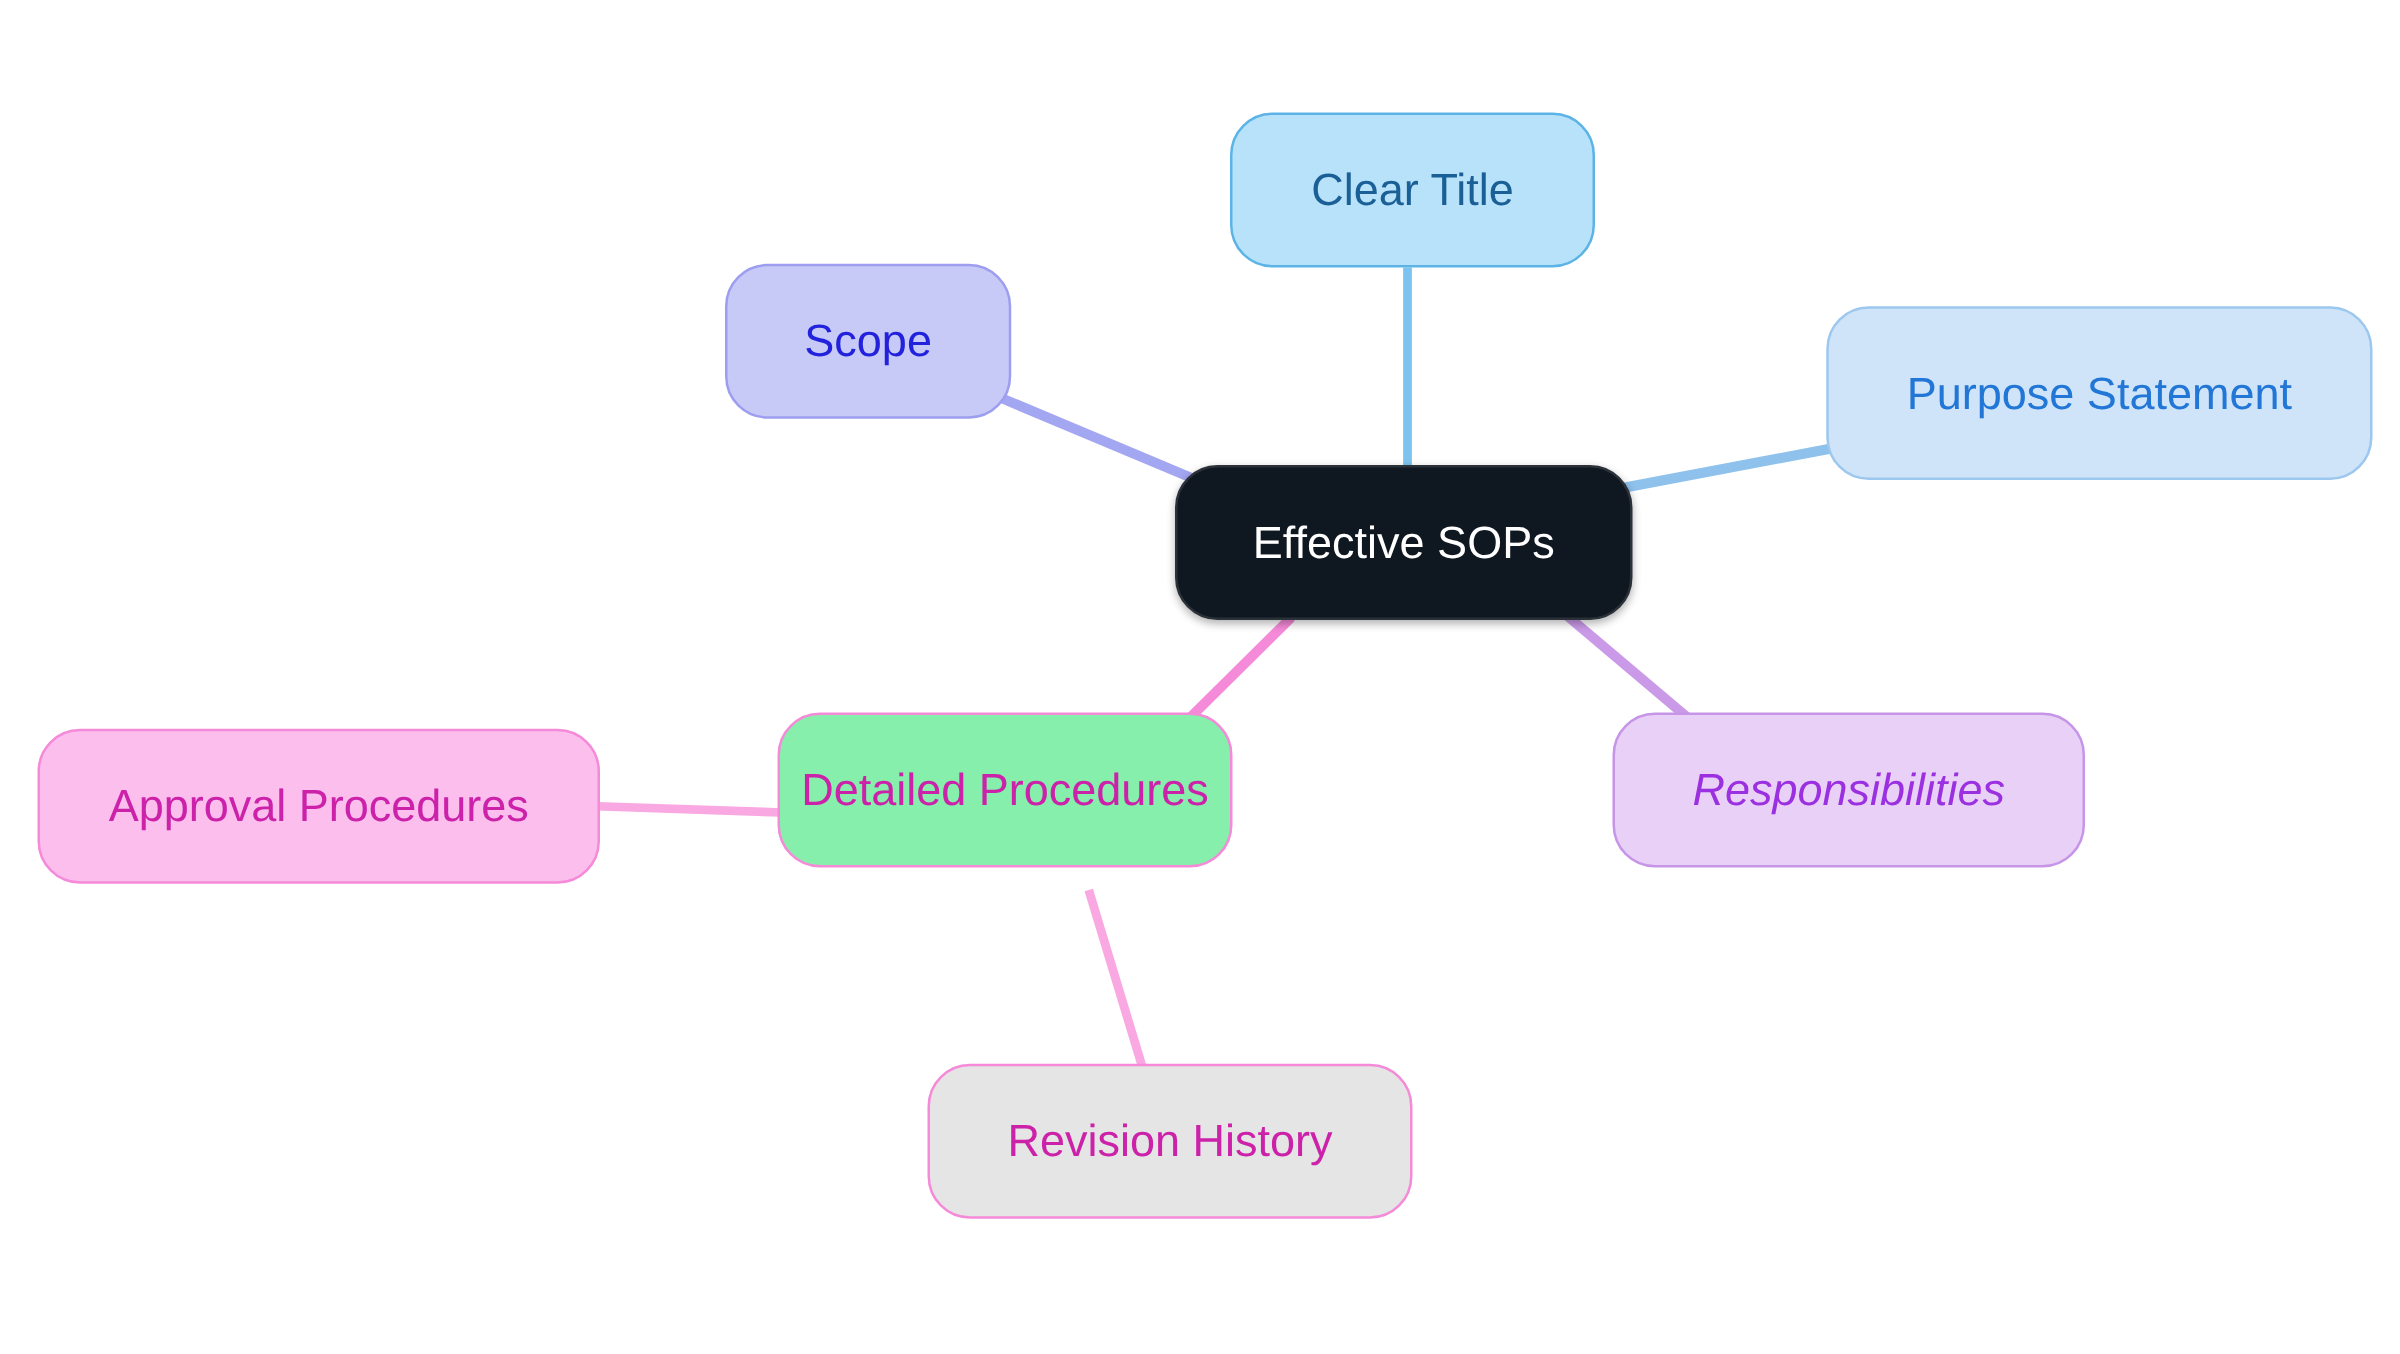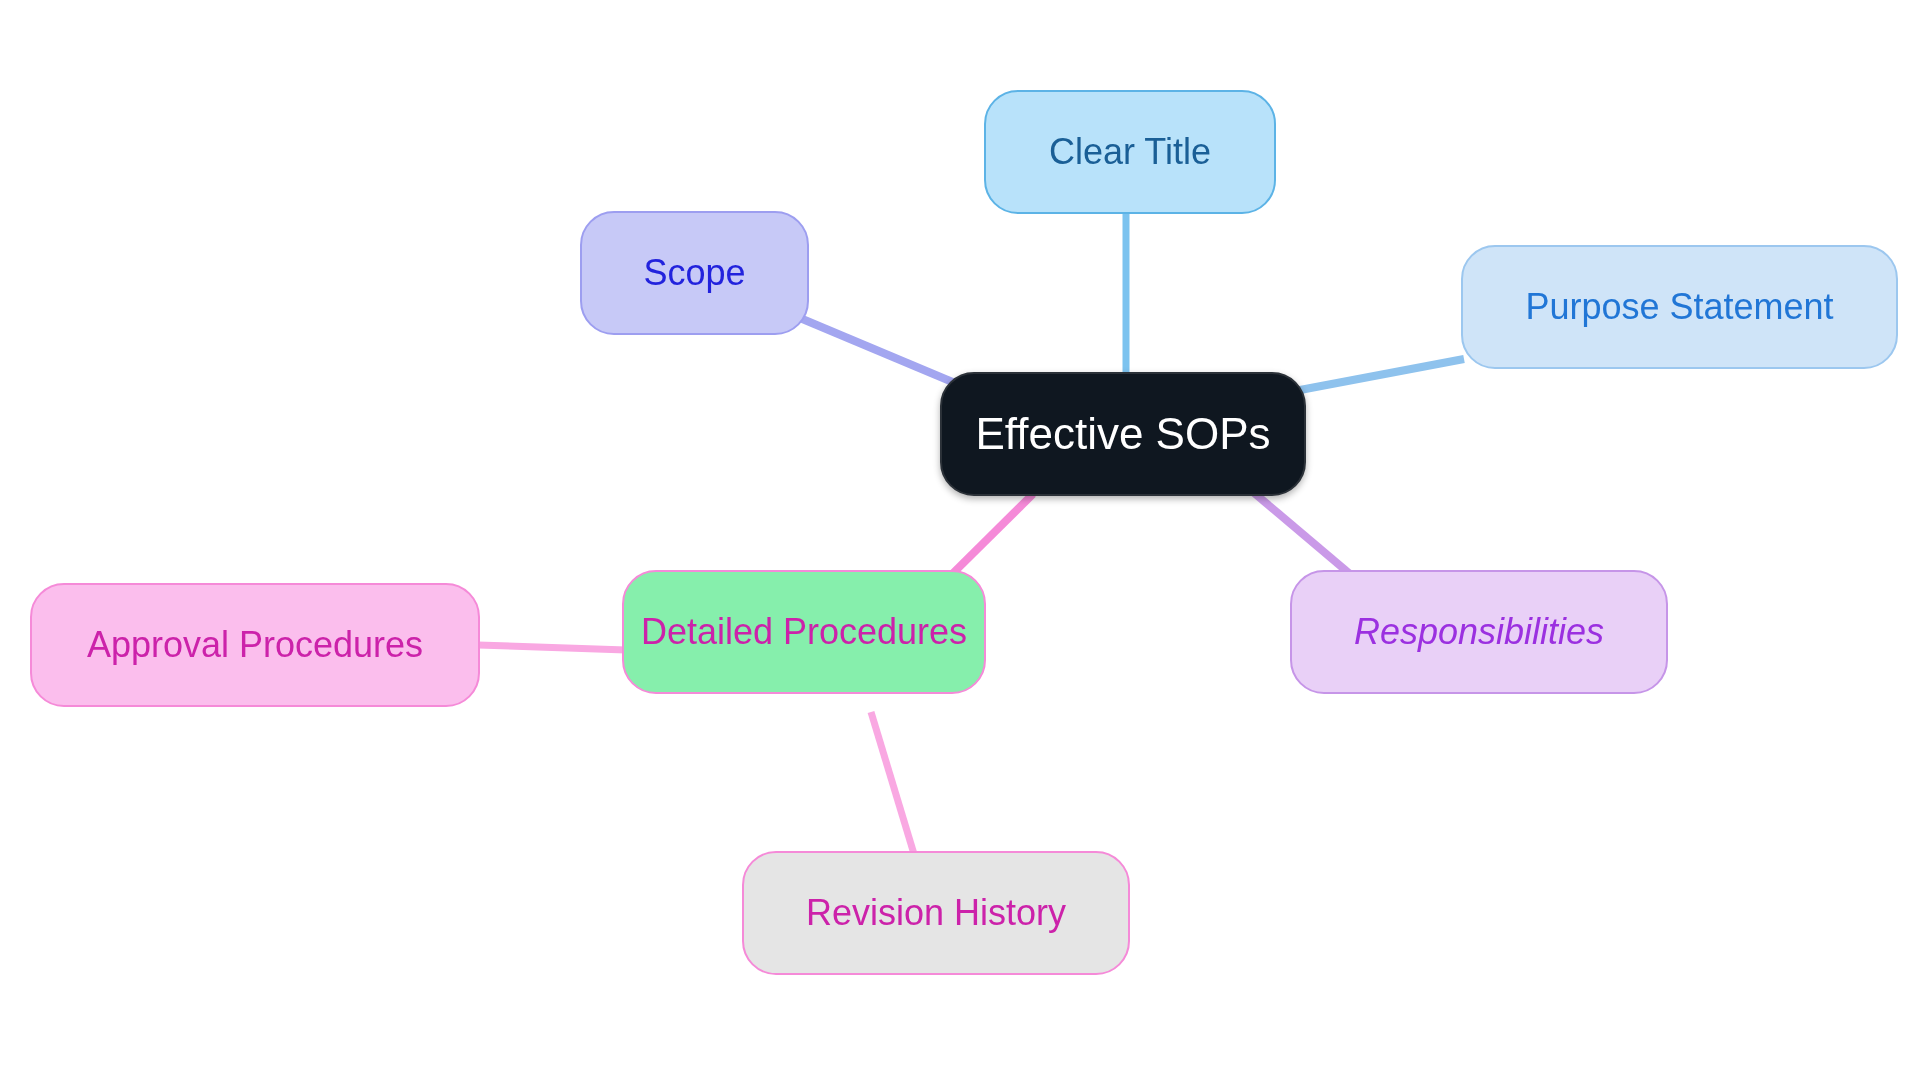--- a/index.html
+++ b/index.html
@@ -46,41 +46,41 @@
     top: 372px;
     width: 366px;
     height: 124px;
     border-radius: 34px;
     background: #0f1720;
     border-color: #2b3138;
     box-shadow: 0 3px 7px rgba(0,0,0,0.30);
   }
   .node-root .node-label {
     color: #ffffff;
-    font-size: 44px;
+    font-size: 36px;
   }
   
   .node-clear-title {
     left: 984px;
     top: 90px;
     width: 292px;
     height: 124px;
     border-radius: 34px;
     background: #b8e2fa;
     border-color: #5cb3e6;
   }
   .node-clear-title .node-label {
     color: #1a5f96;
     font-size: 36px;
   }
   .node-purpose-statement {
     left: 1461px;
     top: 245px;
     width: 437px;
-    height: 124px;
+    height: 139px;
     border-radius: 34px;
     background: #cfe4f8;
     border-color: #9cc7ef;
   }
   .node-purpose-statement .node-label {
     color: #2176d6;
     font-size: 36px;
   }
   
   .node-scope {

